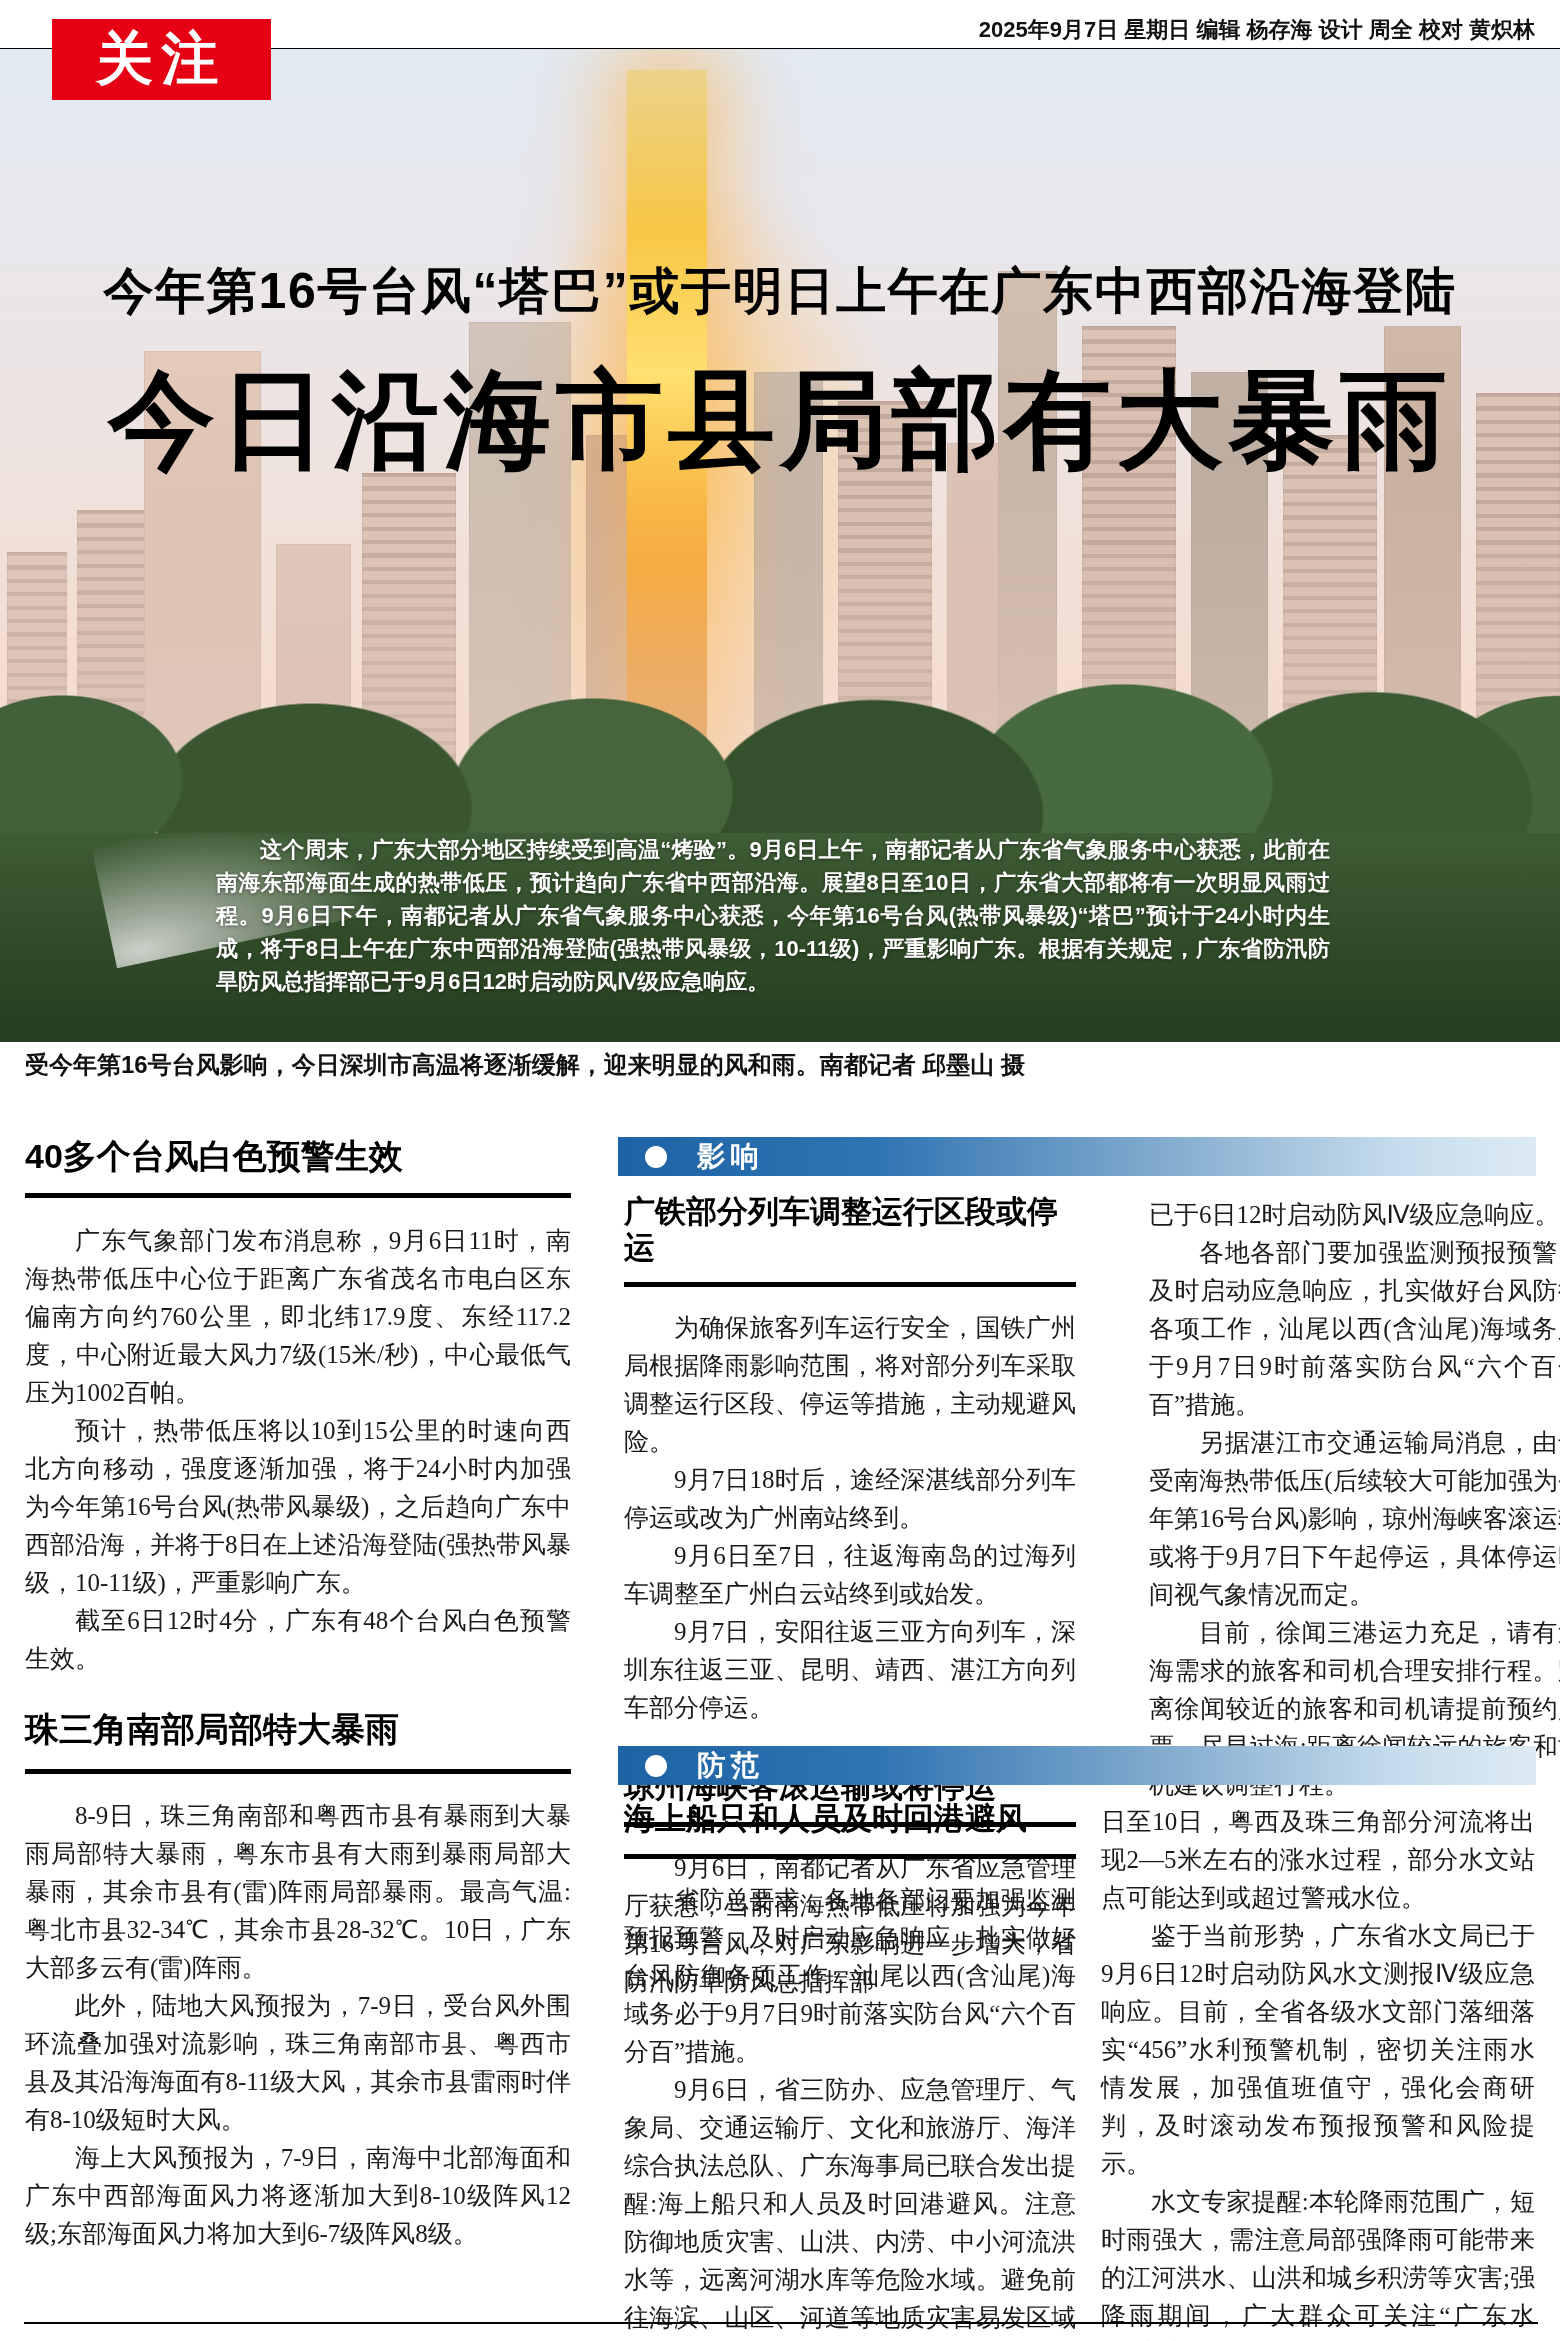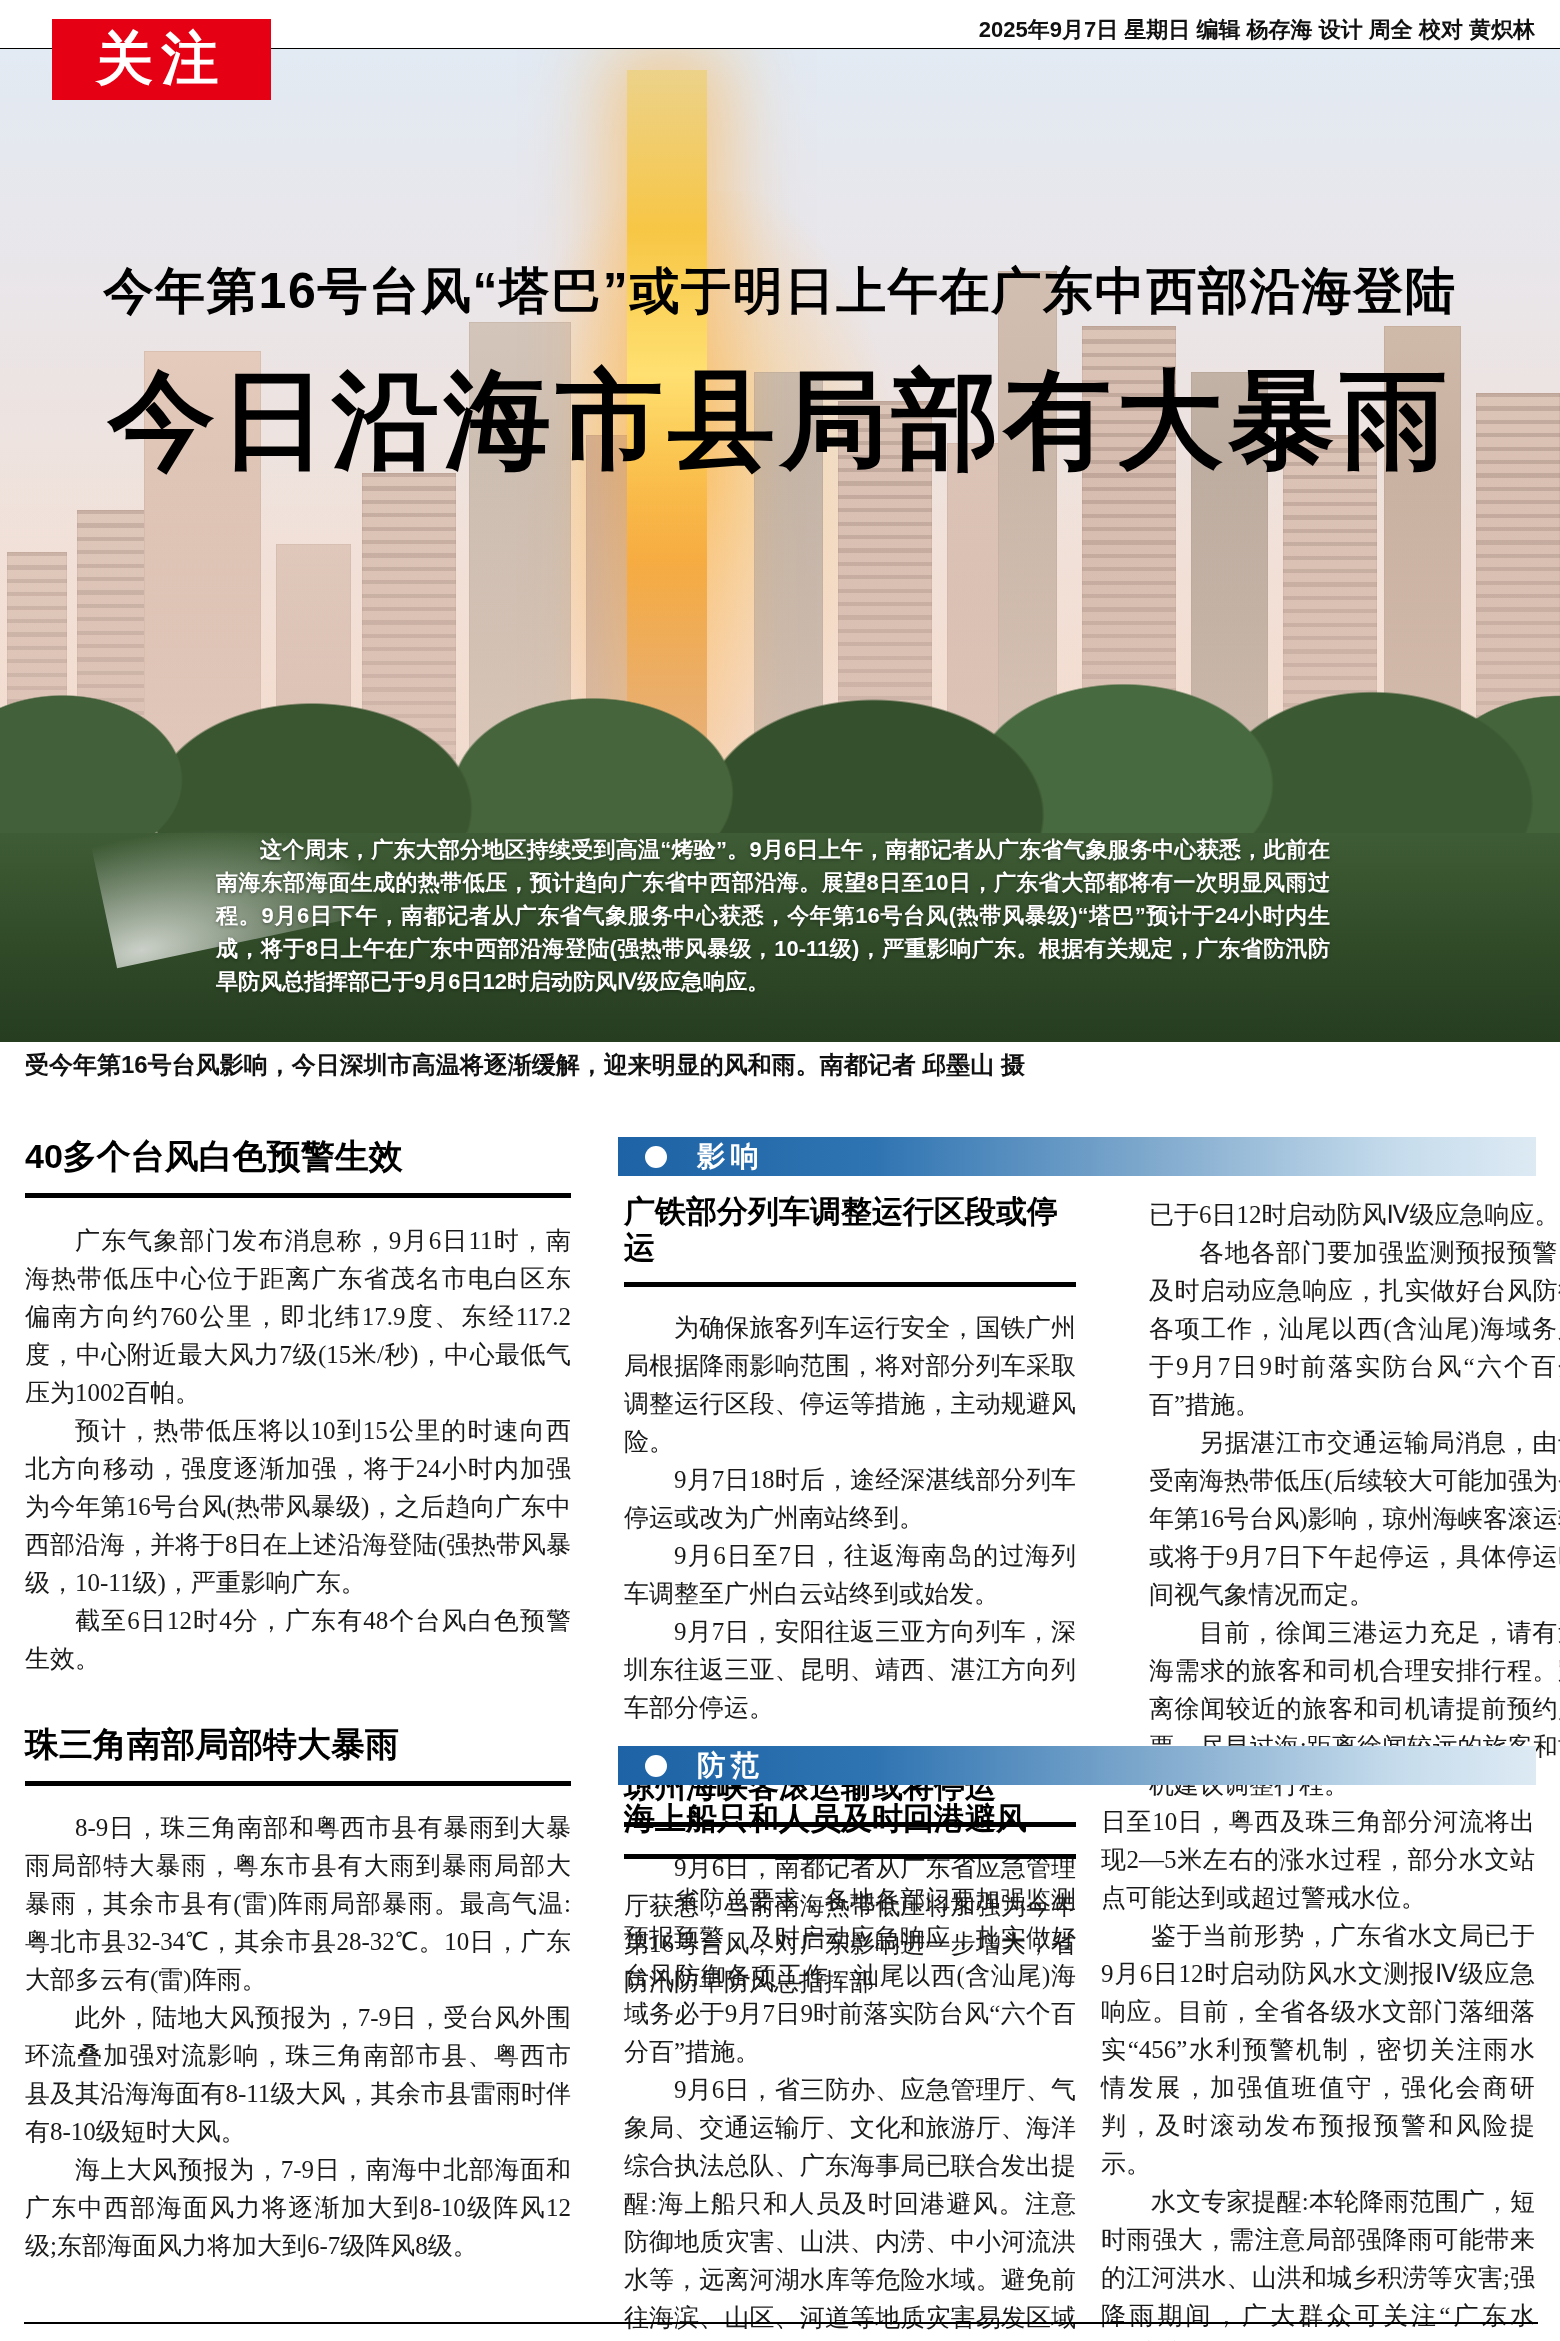--- a/index.html
+++ b/index.html
@@ -53,21 +53,21 @@
      font-family:"Liberation Sans",sans-serif;font-weight:700;font-size:22px;line-height:33px;
      text-align:justify;text-indent:2em;text-shadow:0 0.8px 3.4px rgba(0,0,0,.45);}
   .caption{position:absolute;top:1049px;left:25px;width:1256px;margin:0;
      font-family:"Liberation Sans",sans-serif;font-weight:700;font-size:24px;color:#111;}
   
   .col{position:absolute;font-size:25px;line-height:38px;text-align:justify;}
   .col p{margin:0;text-indent:2em;}
   .col p.noindent{text-indent:0;}
   .col-head{font-family:"Liberation Sans",sans-serif;font-weight:800;font-size:34px;line-height:1.15;
      color:#000;border-bottom:5.9px solid #000;padding-bottom:17px;margin:0 0 23.5px 0;text-align:left;}
-  .col-head.later{margin-top:47px;}
+  .col-head.later{margin-top:35px;font-family:Liberation Mono, monospace;}
   .sub-head{font-family:Liberation Mono, monospace;font-weight:800;font-size:31px;line-height:1.15;
      color:#000;border-bottom:5px solid #000;padding-bottom:15px;margin:0 0 22px 0;text-align:left;}
   .sub-head.later{margin-top:44px;}
   .left-col{top:1137px;left:25px;width:546px;}
   .mid-impact{top:1196px;left:624px;width:452px;}
   .right-impact{top:1196px;left:1101px;width:434px;margin-left:48px;}
   .mid-prev{top:1803px;left:624px;width:452px;}
   .right-prev{top:1803px;left:1101px;width:434px;}
   
   .banner{position:absolute;left:618px;width:918px;height:39px;display:flex;align-items:center;

